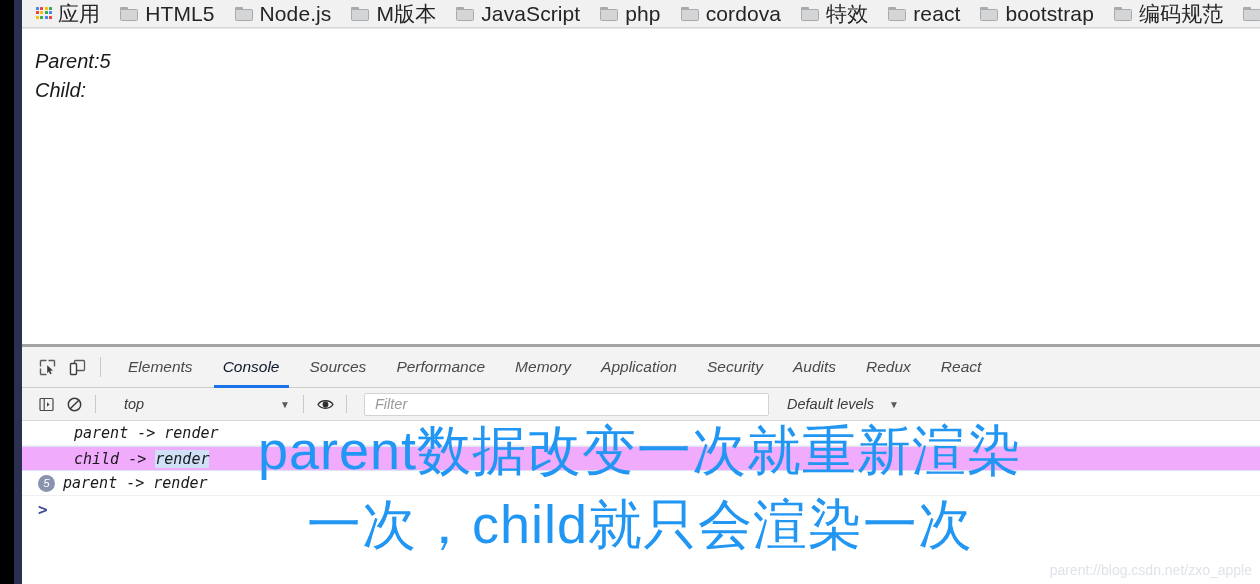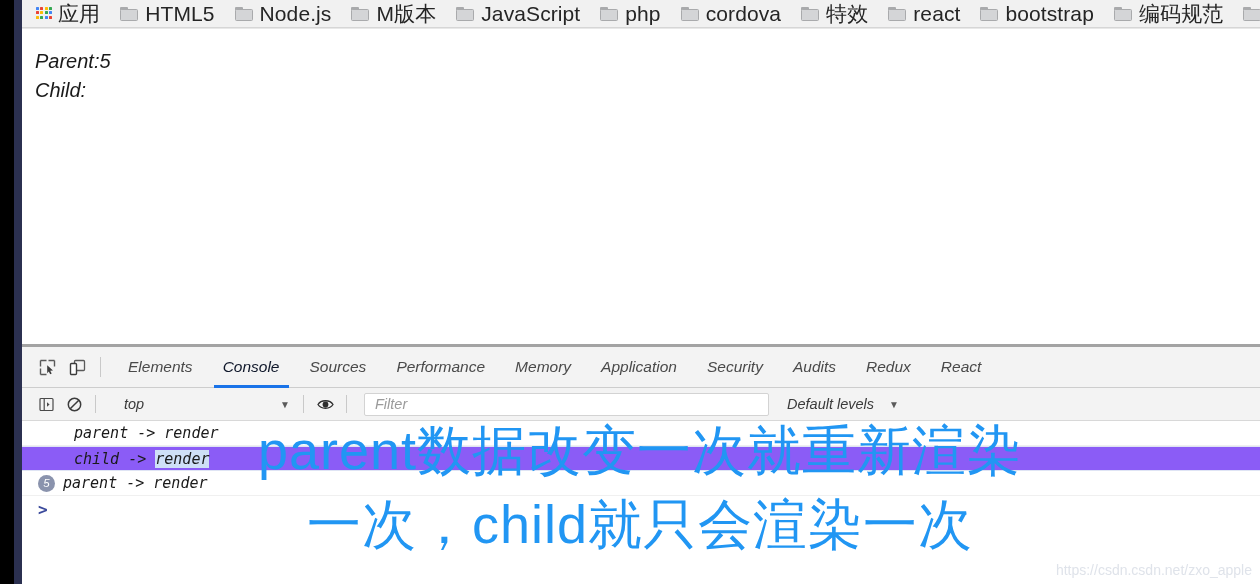--- a/index.html
+++ b/index.html
@@ -205,21 +205,21 @@
     position: relative;
     height: 25px;
     display: flex;
     align-items: center;
     padding-left: 16px;
     font-size: 15px;
     color: #1a1a1a;
     border-bottom: 1px solid #f0f0f0;
   }
   .log-row.selected {
-    background: #8b5cf6;
+    background: #f0abfc;
     border-top: 1px solid #dfe4f4;
     border-bottom: 1px solid #dfe4f4;
   }
   .log-indent { padding-left: 36px; }
   .sel-text {
     background: #cfe0f7;
   }
   .count-badge {
     width: 17px; height: 17px;
     border-radius: 50%;
@@ -496,14 +496,14 @@
       </div>
 
     </div>
   </div>
 
   <div id="overlay">
     <div class="ov-line">parent数据改变一次就重新渲染</div>
     <div class="ov-line">一次，child就只会渲染一次</div>
   </div>
 
-  <div id="watermark">https://csdn.csdn.net/zxo_apple</div>
+  <div id="watermark">parent://blog.csdn.net/zxo_apple</div>
 </div>
 
 </body></html>

